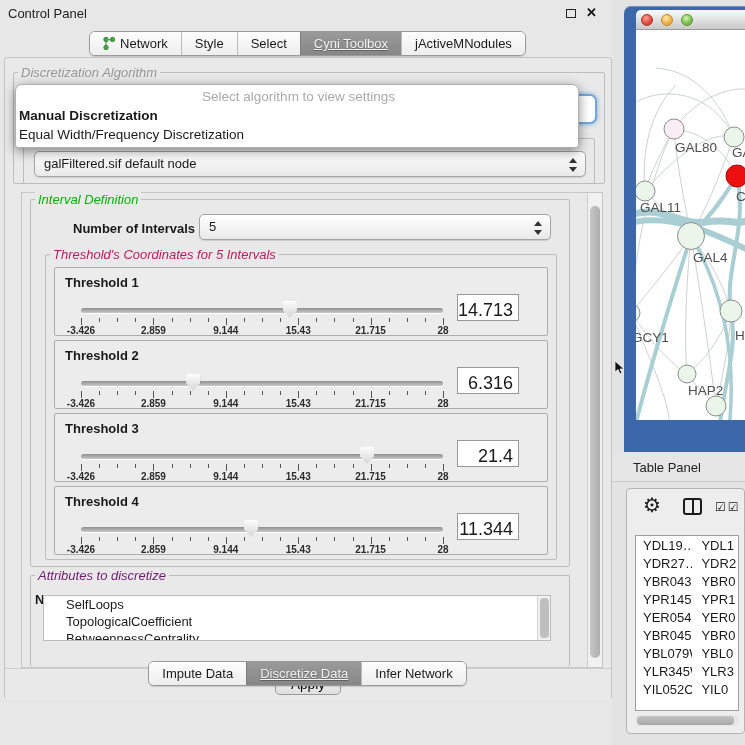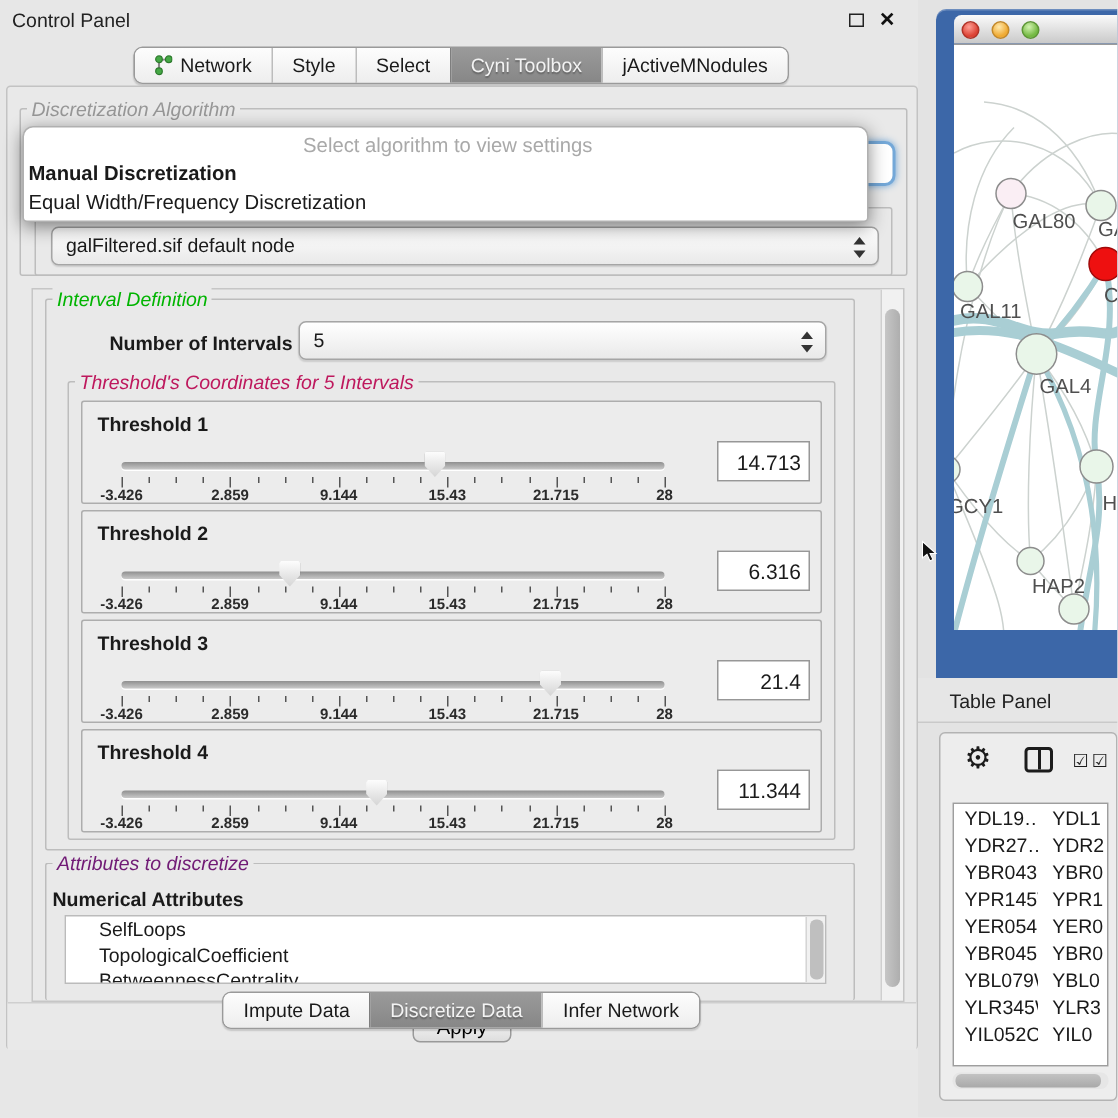--- a/index.html
+++ b/index.html
@@ -17,21 +17,21 @@
 
   .tabrow { left:0; width:615px; display:flex; justify-content:center; }
   #top-tabs { top:31px; }
   #bottom-tabs { top:661px; }
   .tabgroup { display:flex; border:1px solid #9a9a9a; border-radius:6px; overflow:hidden;
               background:#f6f6f6; box-shadow:0 1px 1px rgba(0,0,0,.15); height:25px; }
   .tab { padding:4px 13px 0 13px; height:25px; color:#1a1a1a; background:linear-gradient(#fdfdfd,#ececec);
          border-left:1px solid #bcbcbc; cursor:default; white-space:nowrap; display:flex; gap:5px; }
   .tab:first-child { border-left:none;text-align:right; }
   .tab.sel { background:linear-gradient(#9a9a9a,#858585); color:#f3f3f3;
-             text-shadow:0 1px 1px rgba(0,0,0,.3); border-left:1px solid #7e7e7e; }
+             text-shadow:0 1px 1px rgba(0,0,0,.3); border-left:1px solid #7e7e7e;text-decoration:underline; }
 
   #cp-body { left:4px; top:57px; width:608px; height:643px; background:#e9e9e9;
              border:1px solid #c3c3c3; border-radius:3px; }
 
   .group { position:absolute; border:1px solid #bdbdbd; border-radius:2px; }
   .group-chip { position:absolute; top:-8px; left:4px; background:#e9e9e9; padding:0 3px;
                 line-height:15px; white-space:nowrap;font-style:italic; }
 
   #algo-group { left:8px; top:14px; width:592px; height:112px; }
   #algo-chip { color:#979797; }
@@ -79,27 +79,27 @@
                background:linear-gradient(#fdfdfd,#d5d5d5);
                clip-path:polygon(8% 0,92% 0,100% 10%,100% 55%,50% 100%,0 55%,0 10%);
                filter:drop-shadow(0 0 1px #6e6e6e); }
   .ticks { position:absolute; left:26px; top:50px; width:362px; height:8px; }
   .tk { position:absolute; top:0; width:1px; background:#555; }
   .tk.major { height:7px; }
   .tk.minor { height:4px; }
   .tlabels { position:absolute; left:26px; top:57px; width:362px; height:11px; }
   .tl { position:absolute; transform:translateX(-50%); font-size:10px; font-weight:bold;
         color:#2b2b2b; white-space:nowrap; }
-  .thr-value { position:absolute; right:7px; top:26px; width:62px; height:27px; background:#fff;
-               border:1px solid #979797; font-size:14px; text-align:right; padding:5px 5px 0 0; }
+  .thr-value { position:absolute; right:28px; top:26px; width:62px; height:27px; background:#fff;
+               border:1px solid #979797; font-size:18px; text-align:right; padding:5px 5px 0 0; }
 
   #attr-group { left:8px; top:382px; width:540px; height:92px; border-bottom:none; }
   #attr-chip { color:#701a75; }
   #numattr-label { left:4px; top:16px; font-weight:bold; }
-  #attr-list { left:12px; top:34px; width:508px; height:46px; background:#fff;
+  #attr-list { left:12px; top:19px; width:508px; height:46px; background:#fff;
                border:1px solid #bbb; overflow:hidden; }
   .attr-item { padding-left:22px; line-height:17px; white-space:nowrap; }
   #attr-vscroll { position:absolute; right:0; top:0; width:13px; height:100%;
                   background:#f1f1f1; border-left:1px solid #d5d5d5; }
   #attr-vscroll .thumb { position:absolute; left:2px; top:2px; width:9px; height:40px;
                   background:#bfbfbf; border-radius:4px; }
 
   #apply-strip { left:0px; top:610px; width:606px; height:32px; background:#e9e9e9;
                  border-top:1px solid #cfcfcf; display:flex; justify-content:center; }
   #apply-btn { margin-top:4px; width:66px; height:22px; background:linear-gradient(#ffffff,#dedede);

